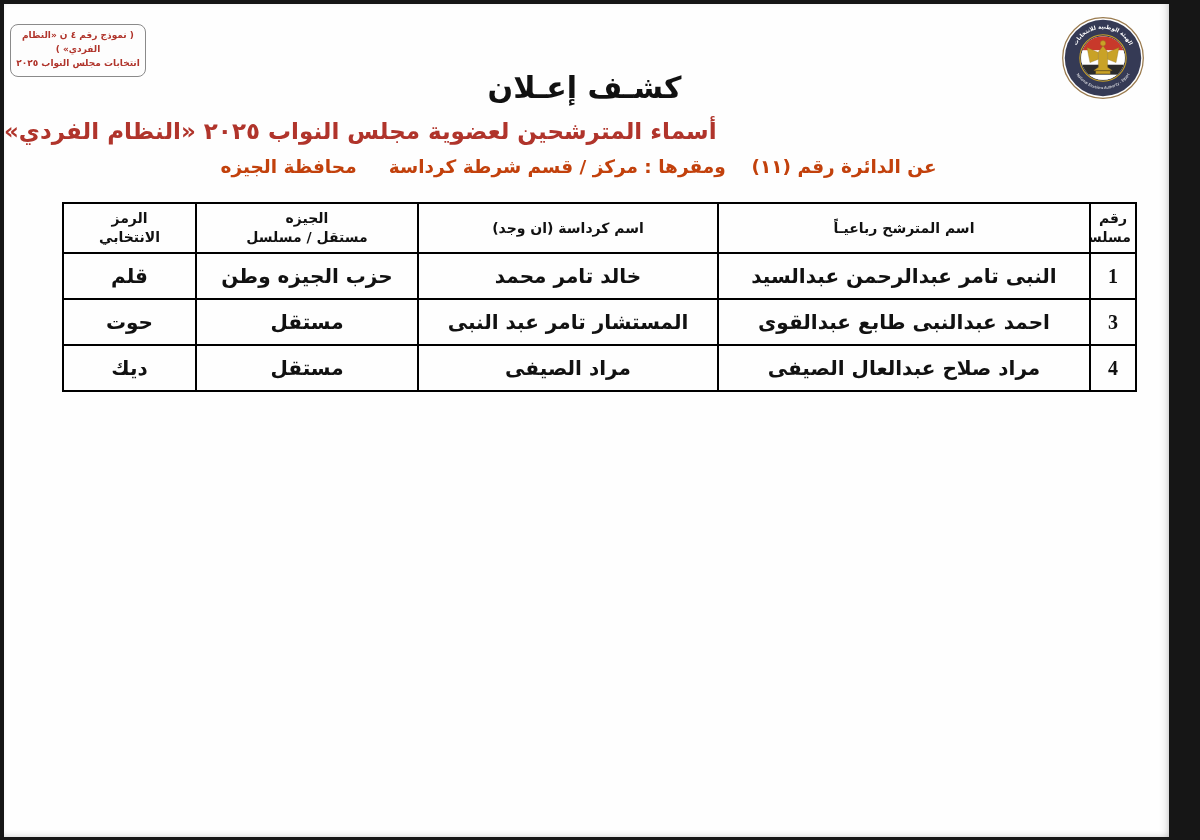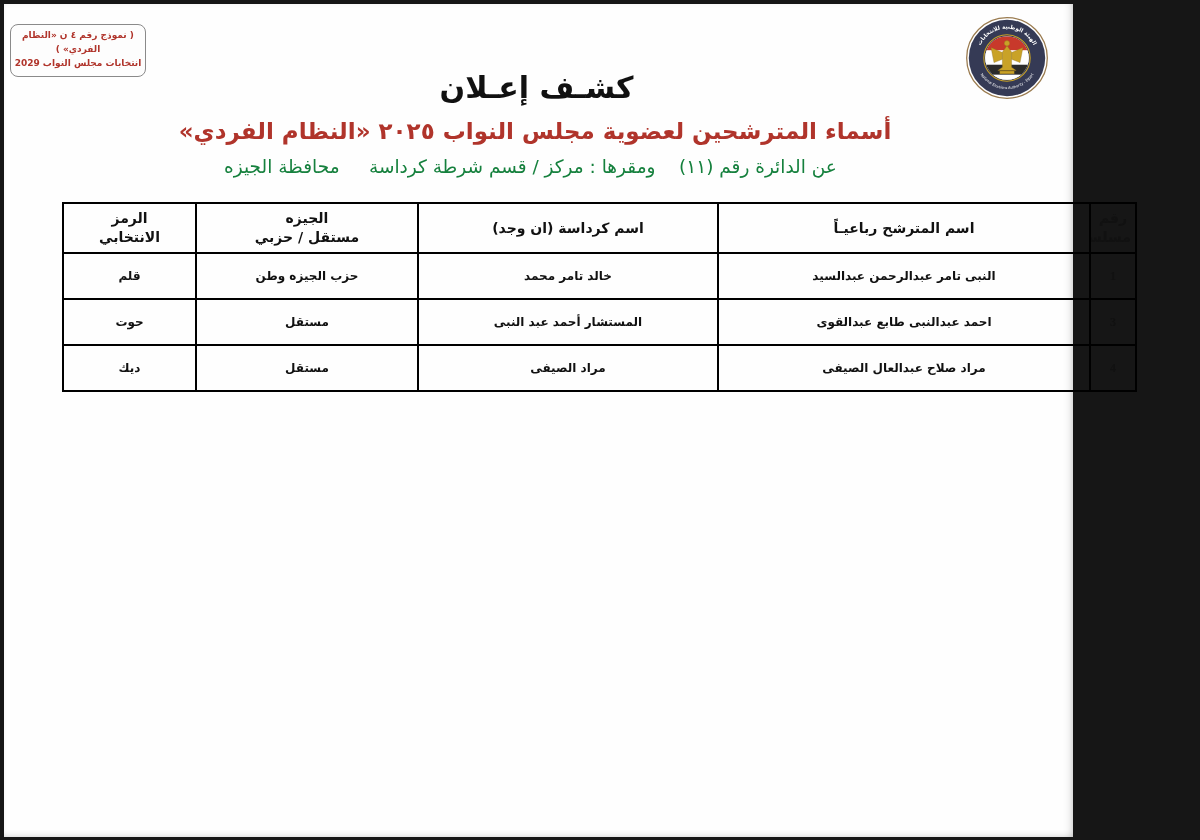--- a/index.html
+++ b/index.html
@@ -3,74 +3,74 @@
 <meta charset="utf-8">
 <style>
   html,body{margin:0;padding:0;}
   body{
     width:1200px;height:840px;position:relative;
     background:#161616;
     font-family:"DejaVu Sans",sans-serif;
     overflow:hidden;
   }
   .page{
-    position:absolute;left:4px;top:4px;width:1069px;height:833px;
+    position:absolute;left:4px;top:4px;width:1165px;height:833px;
     background:#fefefe;
     box-shadow:inset -6px 0 10px -6px rgba(0,0,0,.25), inset 0 -4px 8px -5px rgba(0,0,0,.2);
   }
   
   .form-box{
     position:absolute;left:6px;top:20px;width:128px;
     border:1.5px solid #8a8a8a;border-radius:8px;
     padding:4px 3px 5px 3px;text-align:center;
     color:#b0342b;font-weight:bold;font-size:9px;line-height:1.55;
     direction:rtl;background:#fdfdfd;
   }
   
   .seal{position:absolute;right:24px;top:12px;width:84px;height:84px;}
   
   .title{
     position:absolute;top:66px;left:0;right:4px;text-align:center;
     font-size:30px;font-weight:bold;color:#111;direction:rtl;
   }
   .subtitle{
-    position:absolute;top:114px;left:0;right:7px;text-align:center;
+    position:absolute;top:114px;left:0;right:7px;text-align:left;
     font-size:23px;font-weight:bold;color:#b0342b;direction:rtl;
   }
   .district{
     position:absolute;top:152px;left:0;right:16px;text-align:center;
-    font-size:18.5px;font-weight:normal;color:#15803d;direction:rtl;
+    font-size:18.5px;font-weight:bold;color:#c2410c;direction:rtl;
   }
   
   table.cands{
     position:absolute;top:198px;left:58px;width:1073px;
     border-collapse:collapse;direction:rtl;table-layout:fixed;
   }
   table.cands th,table.cands td{
     border:2px solid #000;text-align:center;vertical-align:middle;
     font-weight:bold;color:#111;padding:2px 4px;
     overflow:hidden;white-space:nowrap;
   }
   table.cands th{height:44px;font-size:14px;line-height:1.35;}
-  table.cands td{height:40px;font-size:12px;}
+  table.cands td{height:40px;font-size:20px;}
   td.seq{font-family:"Liberation Serif","DejaVu Serif",serif;font-size:16px;}
   col.c-seq{width:46px;}
   col.c-name{width:372px;}
   col.c-known{width:300px;}
   col.c-aff{width:222px;}
   col.c-sym{width:133px;}
 </style>
 </head>
 <body>
 
 <div class="page">
 
   <div class="form-box">
     <div>( نموذج رقم ٤ ن «النظام الفردي» )</div>
-    <div>انتخابات مجلس النواب 2029</div>
+    <div>انتخابات مجلس النواب ٢٠٢٥</div>
   </div>
 
   <div class="seal">
     <svg viewBox="0 0 100 100" width="84" height="84">
       <defs>
         <clipPath id="emblemClip">
             <circle cx="50" cy="50" r="26"></circle>
           </clipPath>
         <path id="arcTop" d="M15 50 A35 35 0 0 1 85 50" fill="none"></path>
         <path id="arcBottom" d="M13 50 A37 37 0 0 0 87 50" fill="none"></path>
@@ -120,40 +120,40 @@
           <span>مسلسل</span>
         </th>
         <th>
           <span>اسم المترشح رباعيـاً</span>
         </th>
         <th>
           <span>اسم كرداسة (ان وجد)</span>
         </th>
         <th>
           <span>الجيزه</span><br>
-          <span>مستقل / حزبي</span>
+          <span>مستقل / مسلسل</span>
         </th>
         <th>
           <span>الرمز</span><br>
           <span>الانتخابي</span>
         </th>
       </tr>
     </thead>
     <tbody>
       <tr>
         <td class="seq">1</td>
         <td>النبى تامر عبدالرحمن عبدالسيد</td>
         <td>خالد تامر محمد</td>
         <td>حزب الجيزه وطن</td>
         <td>قلم</td>
       </tr>
       <tr>
         <td class="seq">3</td>
         <td>احمد عبدالنبى طابع عبدالقوى</td>
-        <td>المستشار أحمد عبد النبى</td>
+        <td>المستشار تامر عبد النبى</td>
         <td>مستقل</td>
         <td>حوت</td>
       </tr>
       <tr>
         <td class="seq">4</td>
         <td>مراد صلاح عبدالعال الصيفى</td>
         <td>مراد الصيفى</td>
         <td>مستقل</td>
         <td>ديك</td>
       </tr>

